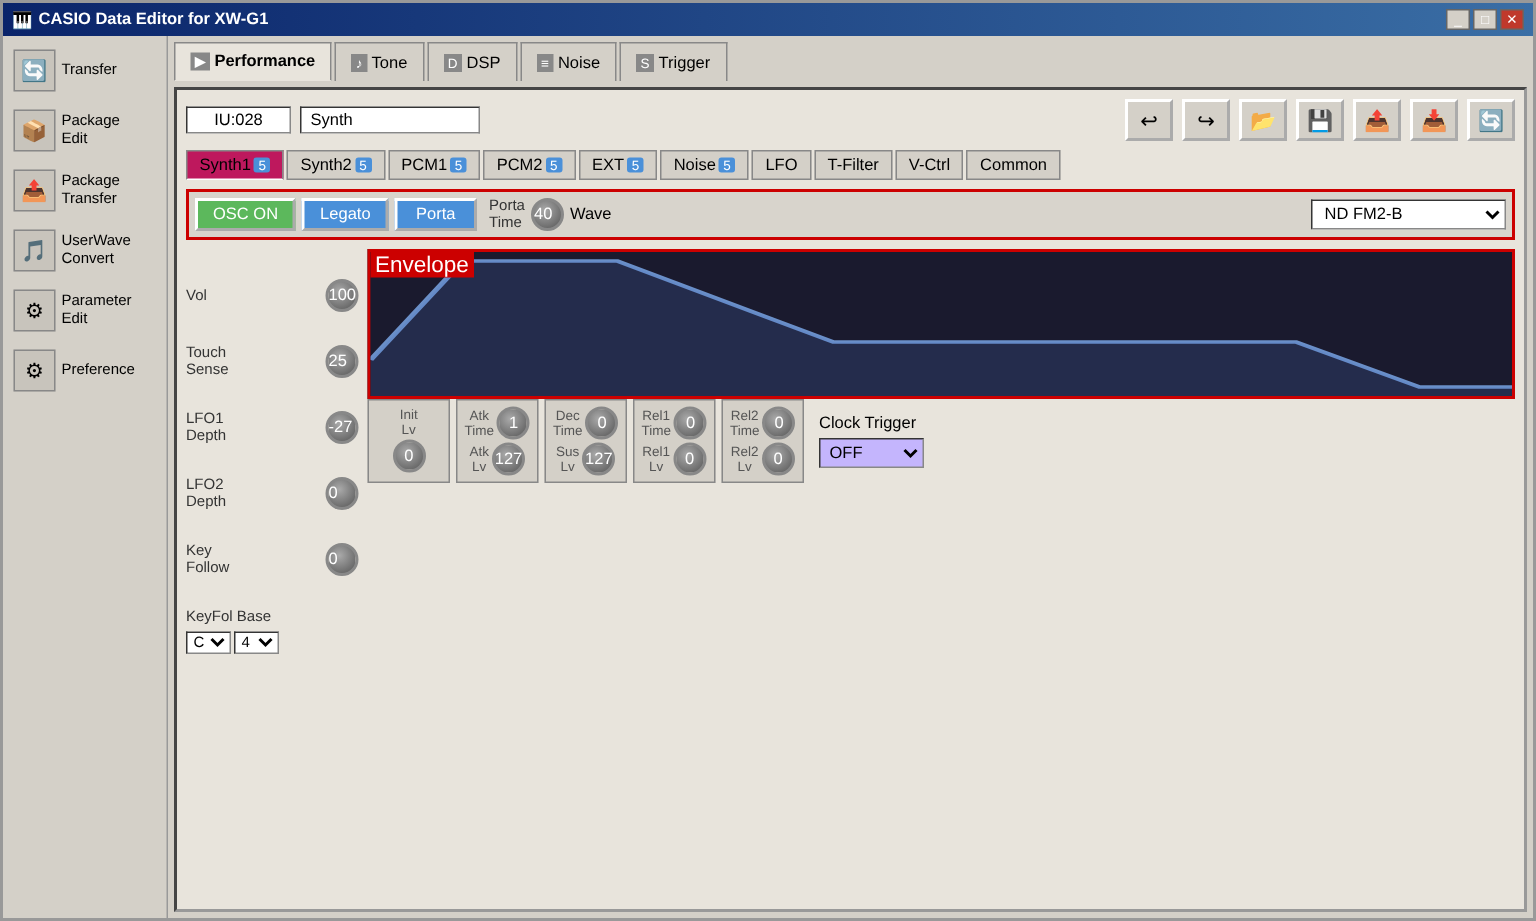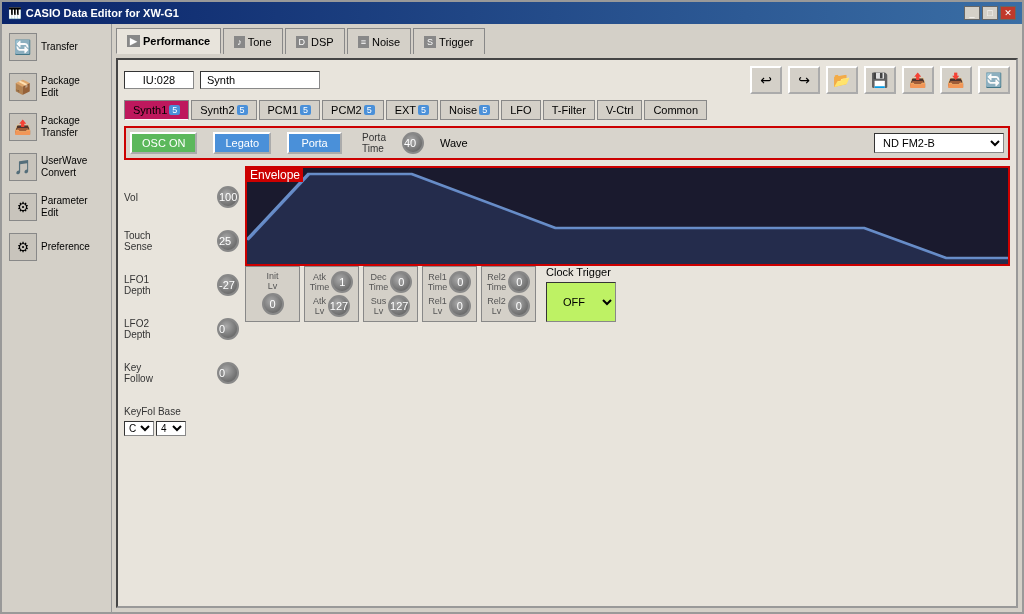--- a/index.html
+++ b/index.html
@@ -40,21 +40,21 @@
     .toolbar-btn { width: 32px; height: 28px; background: #d4d0c8; border: 2px outset #fff; cursor: pointer; display: flex; align-items: center; justify-content: center; font-size: 14px; }
 
     
     .synth-tabs { display: flex; gap: 2px; margin-bottom: 6px; flex-wrap: wrap; }
     .synth-tab { padding: 3px 8px; background: #d4d0c8; border: 1px solid #888; cursor: pointer; font-size: 11px; display: flex; align-items: center; gap: 2px; }
     .synth-tab.active { background: #be185d; border-bottom: 1px solid #fff; }
     .synth-badge { background: #4a90d9; color: white; font-size: 9px; padding: 0 3px; border-radius: 2px; }
 
     
     .controls-outer { border: 2px solid #c00; padding: 4px; margin-bottom: 6px; background: #d8d4cc; }
-    .controls-row { display: flex; align-items: center; gap: 16px; }
+    .controls-row { display: flex; align-items: center; gap: 4px; }
     .ctrl-btn { padding: 3px 10px; font-size: 11px; border: 2px outset #fff; cursor: pointer; min-width: 55px; text-align: center; }
     .ctrl-btn.active-green { background: #5cb85c; color: white; }
     .ctrl-btn.active-blue { background: #4a90d9; color: white; }
     .porta-label { font-size: 10px; color: #333; }
     .wave-label { margin-left: auto; font-size: 11px; }
     .wave-select { border: 1px inset #888; background: white; padding: 2px 4px; font-size: 11px; width: 130px; }
 
     
     .sub-tabs { display: flex; gap: 2px; margin-bottom: 4px; }
     .sub-tab { padding: 2px 12px; background: #d4d0c8; border: 1px solid #888; cursor: pointer; font-size: 11px; }
@@ -65,32 +65,32 @@
     .amp-left { display: flex; flex-direction: column; gap: 2px; min-width: 115px; }
     .param-row { display: flex; align-items: center; justify-content: space-between; gap: 4px; margin-top: 20px; }
     .param-label { font-size: 10px; color: #333; line-height: 1.1; }
     .param-knob { width: 22px; height: 22px; background: radial-gradient(circle at 40% 35%, #aaa, #555); border-radius: 50%; border: 2px solid #888; display: flex; align-items: center; justify-content: flex-start; color: white; font-size: 8px; flex-shrink: 0; }
     .keyfol-base { display: flex; gap: 2px; align-items: center; margin-top: 2px; }
     .keyfol-select { border: 1px inset #888; background: white; font-size: 10px; width: 30px; }
     .keyfol-select2 { border: 1px inset #888; background: white; font-size: 10px; width: 30px; }
 
     
     .envelope-area { flex: 1; border: 2px solid #c00; background: #1a1a2e; position: relative; min-height: 90px; max-height: 100px; }
-    .envelope-label { position: absolute; top: 0; left: 0; background: #c00; color: white; font-size: 12px; padding: 0 3px; }
+    .envelope-label { position: absolute; top: 0; left: 0; background: #c00; color: white; font-size: 15px; padding: 0 3px; }
     .envelope-svg { width: 100%; height: 100%; }
 
     
     .env-controls { display: flex; gap: 4px; margin-top: 0; }
     .env-section { border: 1px solid #888; background: #d4d0c8; padding: 4px; display: flex; flex-direction: column; align-items: center; gap: 2px; min-width: 55px; }
     .env-section-label { font-size: 9px; color: #555; text-align: center; }
     .env-knob-row { display: flex; align-items: center; gap: 2px; }
     .env-knob { width: 22px; height: 22px; background: radial-gradient(circle at 40% 35%, #aaa, #555); border-radius: 50%; border: 2px solid #888; display: flex; align-items: center; justify-content: center; color: white; font-size: 8px; }
     .clock-trigger { display: flex; flex-direction: column; gap: 4px; margin-left: 6px; align-items: flex-start; justify-content: center; }
     .clock-label { font-size: 11px; }
-    .clock-select { border: 1px inset #888; background: #bef264; font-size: 11px; width: 70px; padding: 12px; }
+    .clock-select { border: 1px inset #888; background: #c4b5fd; font-size: 11px; width: 70px; padding: 2px; }
 
     .amp-right { flex: 1; display: flex; flex-direction: column; }
   </style>
 </head>
 <body>
 
 <div class="window">
 
   <div class="title-bar">
     <div class="title-bar-left">

